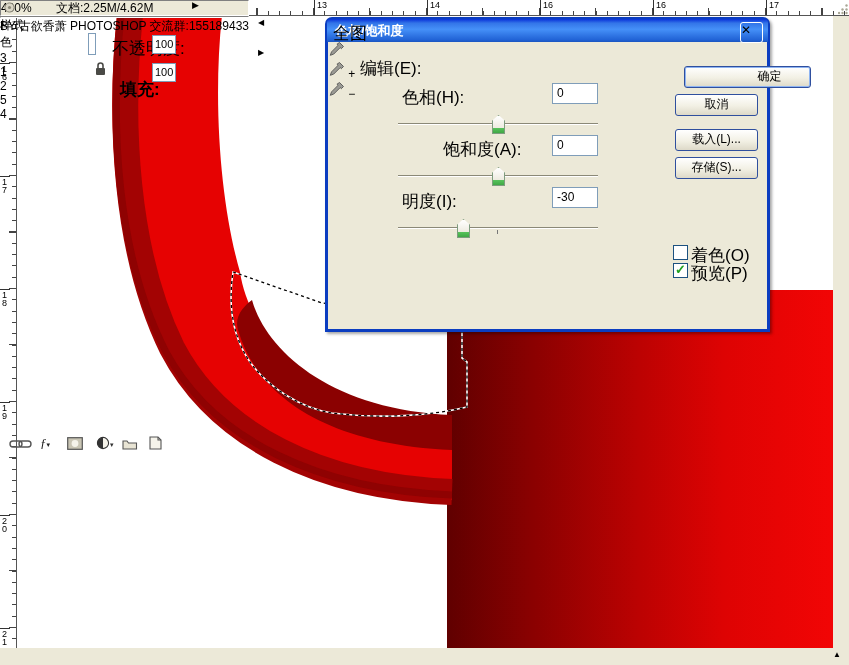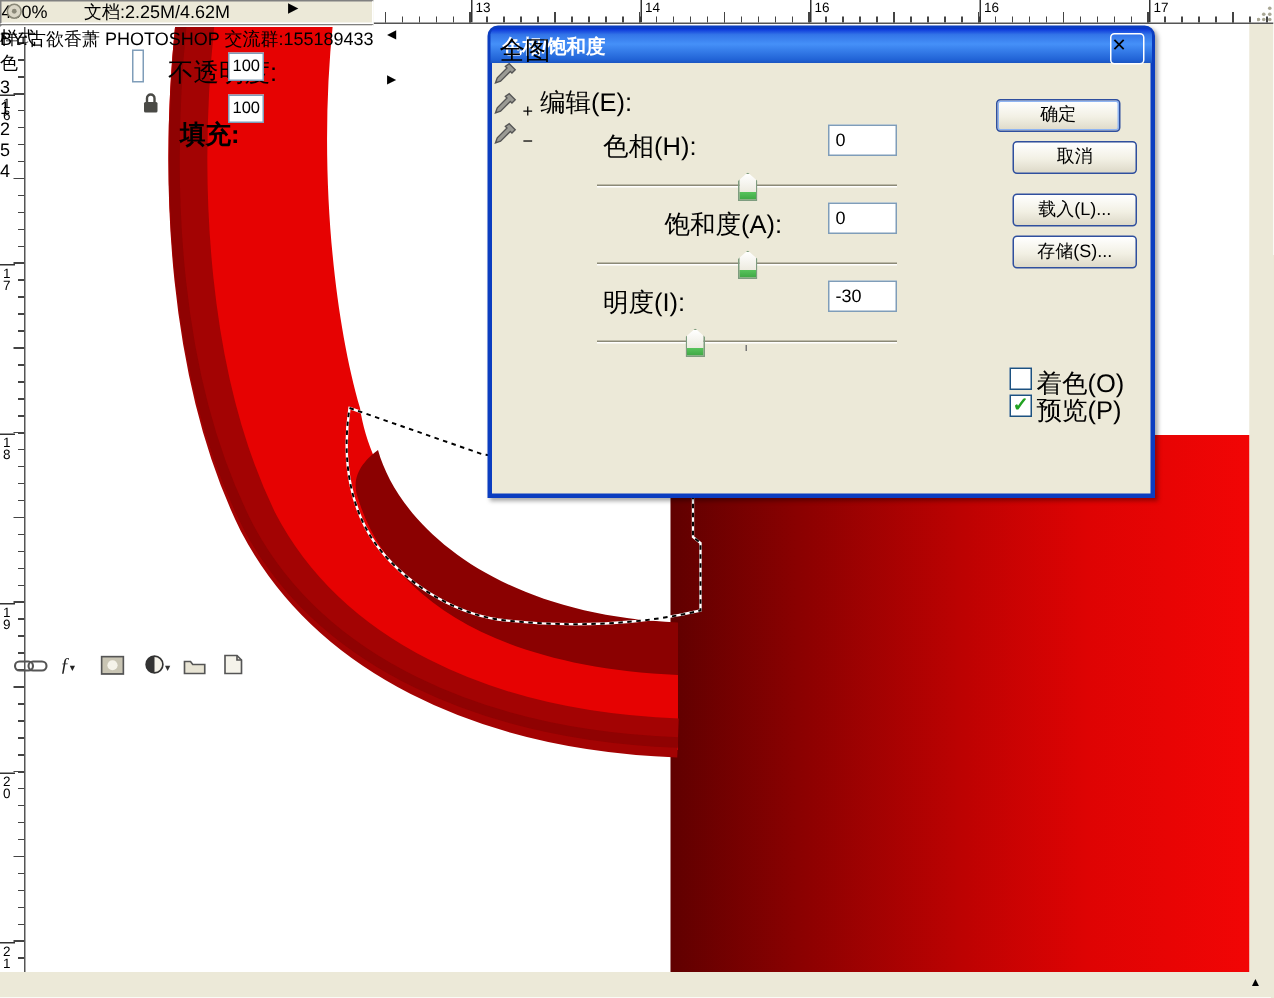--- a/index.html
+++ b/index.html
@@ -217,21 +217,21 @@
     <div class="slider-track" style="left:70px;top:155px;"></div>
     <div class="notch" style="left:169px;top:158px;"></div>
     <div class="slider-thumb" style="left:164px;top:147px;"></div>
 
     <span class="lbl" style="left:74px;top:170px;">明度(I):</span>
     <div class="vbox" style="left:224px;top:167px;"><span>-30</span><span class="caret"></span></div>
     <div class="slider-track" style="left:70px;top:207px;"></div>
     <div class="notch" style="left:169px;top:210px;"></div>
     <div class="slider-thumb" style="left:129px;top:199px;"></div>
 
-    <div class="xp-btn default" style="left:336px;top:46px;">确定</div>
+    <div class="xp-btn default" style="left:356px;top:46px;padding-left:44px;">确定</div>
     <div class="xp-btn" style="left:347px;top:74px;">取消</div>
     <div class="xp-btn" style="left:347px;top:109px;">载入(L)...</div>
     <div class="xp-btn" style="left:347px;top:137px;">存储(S)...</div>
 
     <div class="dropper" style="left:257px;top:238px;">
       <svg width="17" height="17" viewBox="0 0 17 17">
           <path d="M11.5,1.5 l4,4 -2.2,2.2 -1.1,-1.1 -6.5,6.5 -3.4,1.2 1.2,-3.4 6.5,-6.5 -1.1,-1.1 z" fill="#9a9a94" stroke="#555" stroke-width="0.9"></path>
         </svg>
     </div>
     <div class="dropper" style="left:282px;top:238px;">

